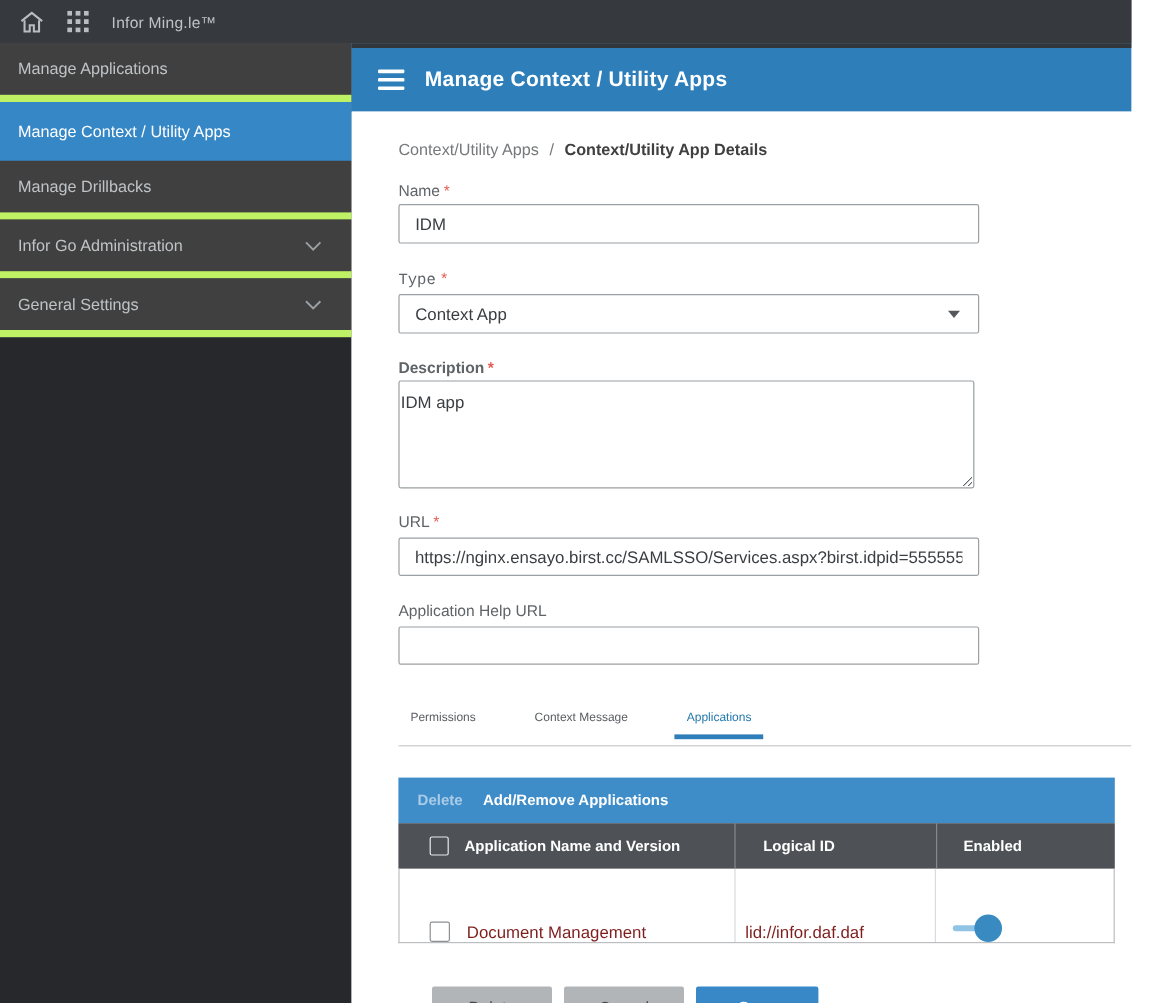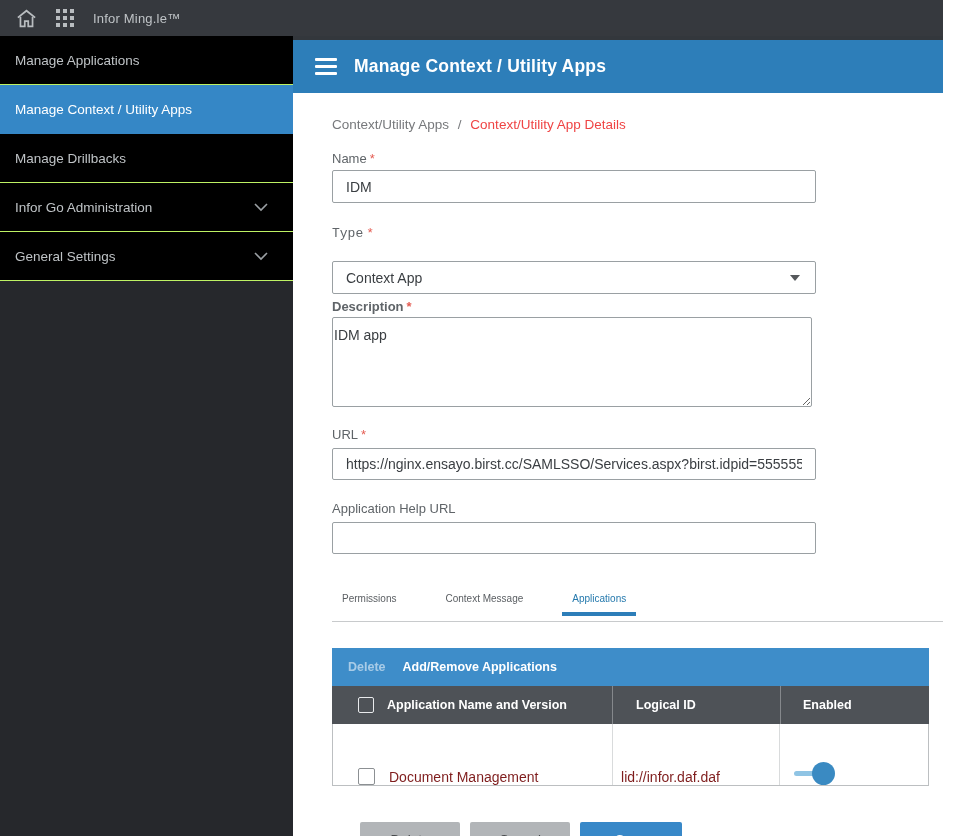--- a/index.html
+++ b/index.html
@@ -9,38 +9,38 @@
 
   
   .topbar { position:absolute; left:0; top:0; width:965px; height:36px; background:#36393e;
     display:flex; align-items:center; padding-left:15px; gap:17px; }
   .topbar .tb-icon { display:flex; align-items:center; justify-content:center; width:22px; height:22px; cursor:pointer; }
   .topbar .app-title { color:#bfc3c6; font-size:13px; letter-spacing:.2px; }
 
   
   .sidebar { position:absolute; left:0; top:36px; width:293px; bottom:0; background:#26282c; }
   .side-item { height:49px; display:flex; align-items:center; justify-content:space-between;
-    padding:0 24px 0 15px; background:#000000; border-bottom:1px solid #bef264;
+    padding:0 24px 0 15px; background:#404040; border-bottom:6px solid #bef264;
     color:#bfc3c6; font-size:13.5px; cursor:pointer; }
   .side-item.active { background:#3587c6; color:#ffffff; border-bottom:1px solid #3587c6; }
   .chev { width:16px; height:16px; flex:0 0 auto; }
 
   
   .page-header { position:absolute; left:293px; top:36px; right:0; height:57px;
     background:#2d7eb9; border-top:4px solid #33373c; display:flex; align-items:center; padding-left:22px; gap:17px; }
   .hamburger { width:22px; display:flex; flex-direction:column; gap:4px; cursor:pointer; }
   .hamburger span { display:block; height:3px; background:#fff; border-radius:1px; }
   .page-title { color:#fff; font-size:17.5px; font-weight:700; letter-spacing:.2px; }
 
   .content { position:absolute; left:293px; top:93px; right:0; bottom:0; background:#fff; }
 
   .breadcrumb { position:absolute; left:39px; top:24px; font-size:13.5px; color:#77797c; }
   .breadcrumb .crumb-link { color:#77797c; cursor:pointer; }
   .breadcrumb .sep { margin:0 5px; }
-  .breadcrumb .current { color:#ef4444; font-weight:400; }
+  .breadcrumb .current { color:#404040; font-weight:700; }
 
   .field-label { position:absolute; left:39px; font-size:13px; color:#5f6468; }
   .req { color:#e45c52; margin-left:3px; font-size:13px; }
 
   .txt-input { position:absolute; left:39px; width:484px; height:33px; border:1px solid #9aa0a3;
     border-radius:2px; background:#fff; padding:0 13px; font-size:14px; color:#3a3e42;
     font-family:"Liberation Sans","DejaVu Sans",sans-serif; outline:none; white-space:nowrap; overflow:hidden; }
   .fake-select { position:absolute; left:39px; width:484px; height:33px; border:1px solid #9aa0a3;
     border-radius:2px; background:#fff; padding:0 13px; font-size:14px; color:#3a3e42;
     display:flex; align-items:center; justify-content:space-between; cursor:pointer; }
@@ -158,21 +158,21 @@
     </div>
 
     <div class="field-label" style="top:58px;">
       <span>Name</span><span class="req">*</span>
     </div>
     <input class="txt-input" style="top: 77px;" type="text" value="IDM">
 
     <div class="field-label" style="top:133px;font-family:Liberation Mono, monospace;">
       <span>Type</span><span class="req">*</span>
     </div>
-    <div class="fake-select" style="top:168px;">
+    <div class="fake-select" style="top:152px;">
       <span>Context App</span>
       <span class="sel-arrow"></span>
     </div>
 
     <div class="field-label" style="top:206px;font-weight:bold;">
       <span>Description</span><span class="req">*</span>
     </div>
     <textarea class="desc" style="">IDM app</textarea>
 
     <div class="field-label" style="top:334px;">

